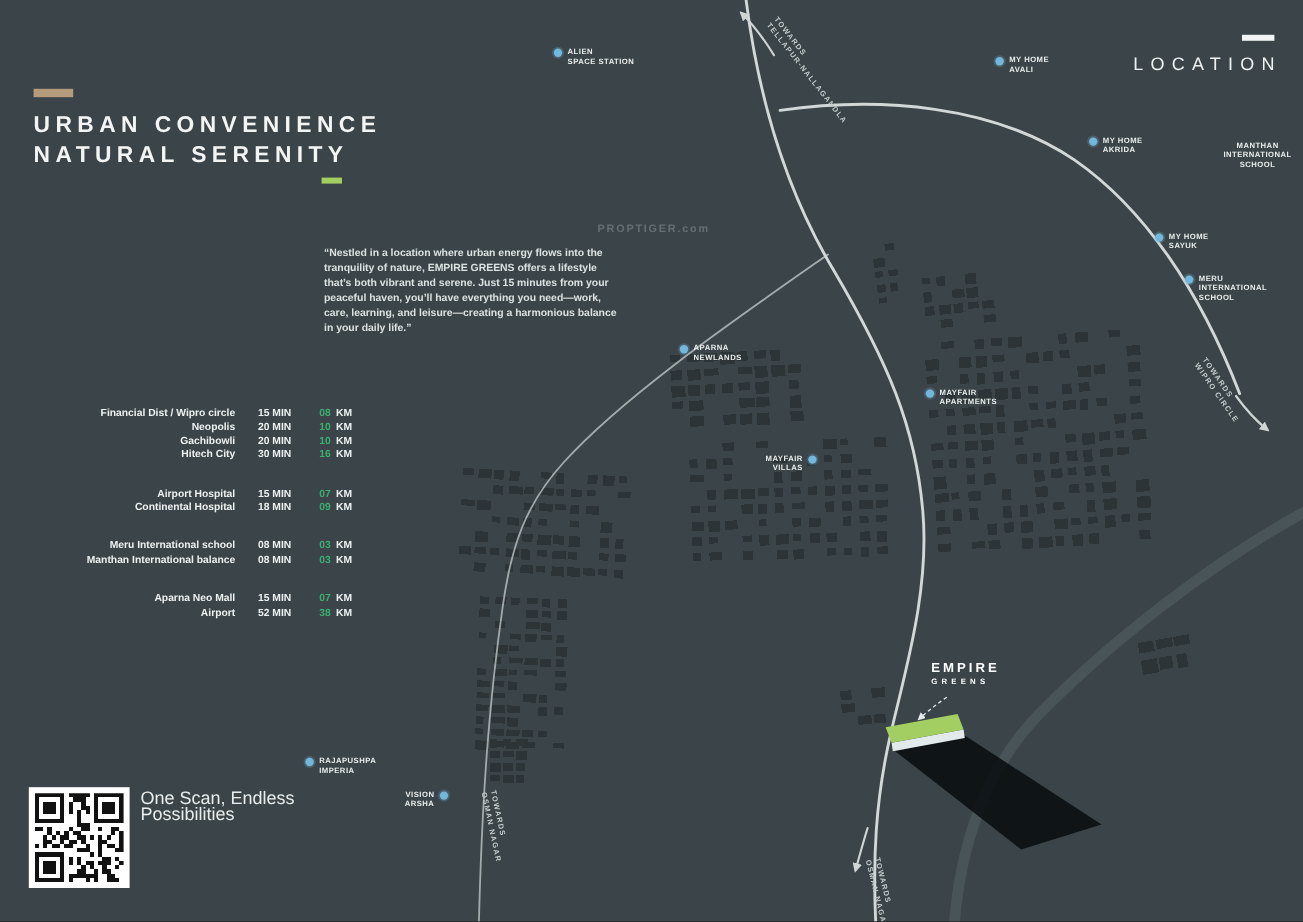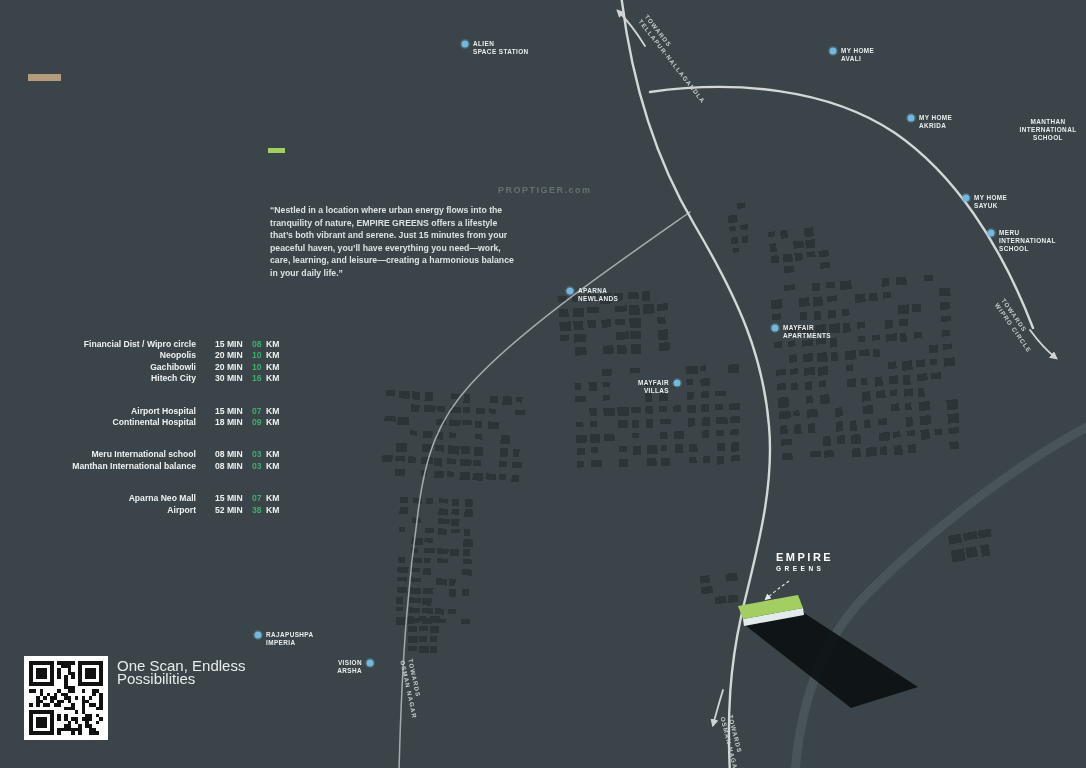--- a/index.html
+++ b/index.html
@@ -20,21 +20,21 @@
   .green-bar{position:absolute;left:268px;top:148px;width:17px;height:5px;background:var(--accent-green,#a3cf62);z-index:2}
 
   .quote{position:absolute;left:270px;top:204px;width:244px;font-size:8.7px;font-weight:bold;
          line-height:1.45;color:#dce1e1;z-index:2}
 
   #distance-list{position:absolute;left:38px;top:339px;z-index:2}
   .dgroup{margin-bottom:21px}
   .drow{display:flex;align-items:baseline;height:11.4px;font-size:8.6px;font-weight:bold;white-space:nowrap}
   .dlabel{width:158px;text-align:right;color:#eef1f1}
   .dtime{width:33px;margin-left:19px;color:#eef1f1}
-  .dkm{margin-left:4px;width:14px;color:var(--km-green,#3aaf6f)}
+  .dkm{margin-left:18px;width:14px;color:var(--km-green,#3aaf6f)}
   .dunit{color:#eef1f1}
 
   .watermark{position:absolute;left:498px;top:185px;font-size:9px;font-weight:bold;
              letter-spacing:1.5px;color:rgba(200,210,210,.3);z-index:2}
 
   #marker-layer,#roadlabel-layer{position:absolute;left:0;top:0;width:1086px;height:768px;z-index:3;pointer-events:none}
   .marker{position:absolute}
   .dot{position:absolute;left:0;top:0;width:7px;height:7px;border-radius:50%;
        background:var(--marker-blue,#74b7dc);transform:translate(-50%,-50%);
        box-shadow:0 0 0 1.5px rgba(116,183,220,.25)}
@@ -483,25 +483,30 @@
     <path class="arrowpath" marker-end="url(#arrowhead)" d="M 645,46 C 637,33 629,22 618,11"></path>
     <path class="arrowpath" marker-end="url(#arrowhead)" d="M 1030,330 C 1038,341 1047,351 1056,358"></path>
     <path class="arrowpath" marker-end="url(#arrowhead)" d="M 723,690 C 719,703 716,714 713,725"></path>
 
     <polygon points="746,626 804,613 918,687 851,708" fill="#0c1113" opacity="0.92"></polygon>
     <polygon points="743,619 803,608 804,615 744,626" fill="#e3eaec"></polygon>
     <polygon points="738,606 798,595 803,608 743,619" fill="#a3cf62"></polygon>
     <path class="site-arrow" marker-end="url(#arrowhead-s)" d="M 789,581 Q 776,590 766,599"></path>
   </svg>
 
+  <div class="loc-block">
+    <div class="loc-bar"></div>
+    <div class="loc-text">LOCATION</div>
+  </div>
 
   <div class="title-block">
     <div class="tan-bar"></div>
     <h1 class="title">
-      <br>
+      <span>URBAN CONVENIENCE</span><br>
+      <span>NATURAL SERENITY</span>
     </h1>
   </div>
   <div class="green-bar"></div>
 
   <p class="quote">“Nestled in a location where urban energy flows into the tranquility of nature, EMPIRE GREENS offers a lifestyle that’s both vibrant and serene. Just 15 minutes from your peaceful haven, you’ll have everything you need—work, care, learning, and leisure—creating a harmonious balance in your daily life.”</p>
 
   <div id="distance-list">
       <div class="dgroup">
         <div class="drow">
           <span class="dlabel">Financial Dist / Wipro circle</span>

